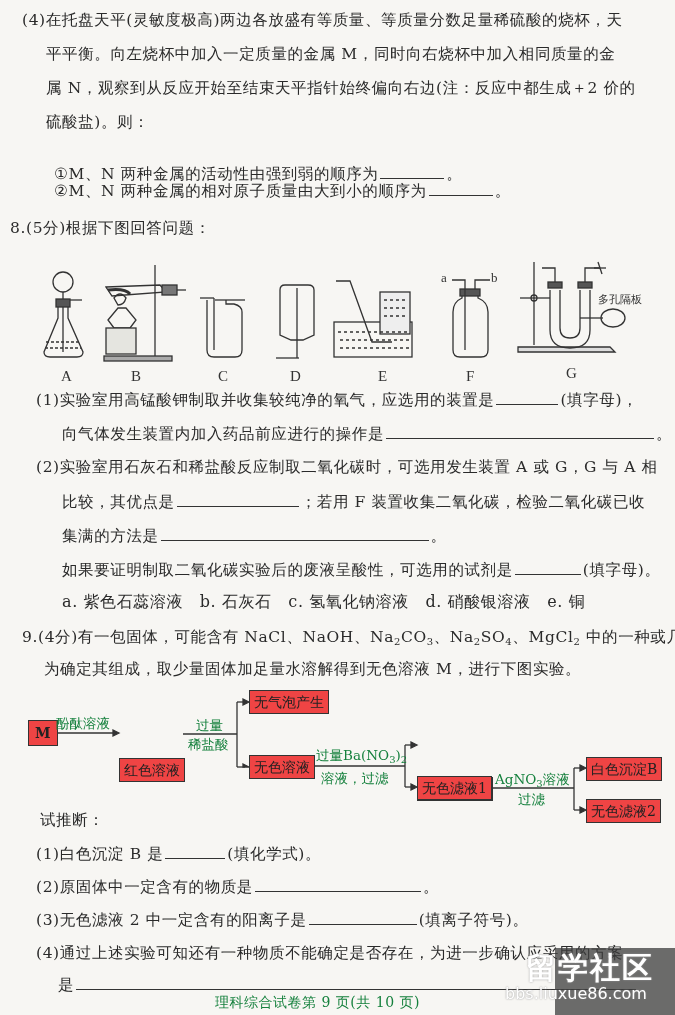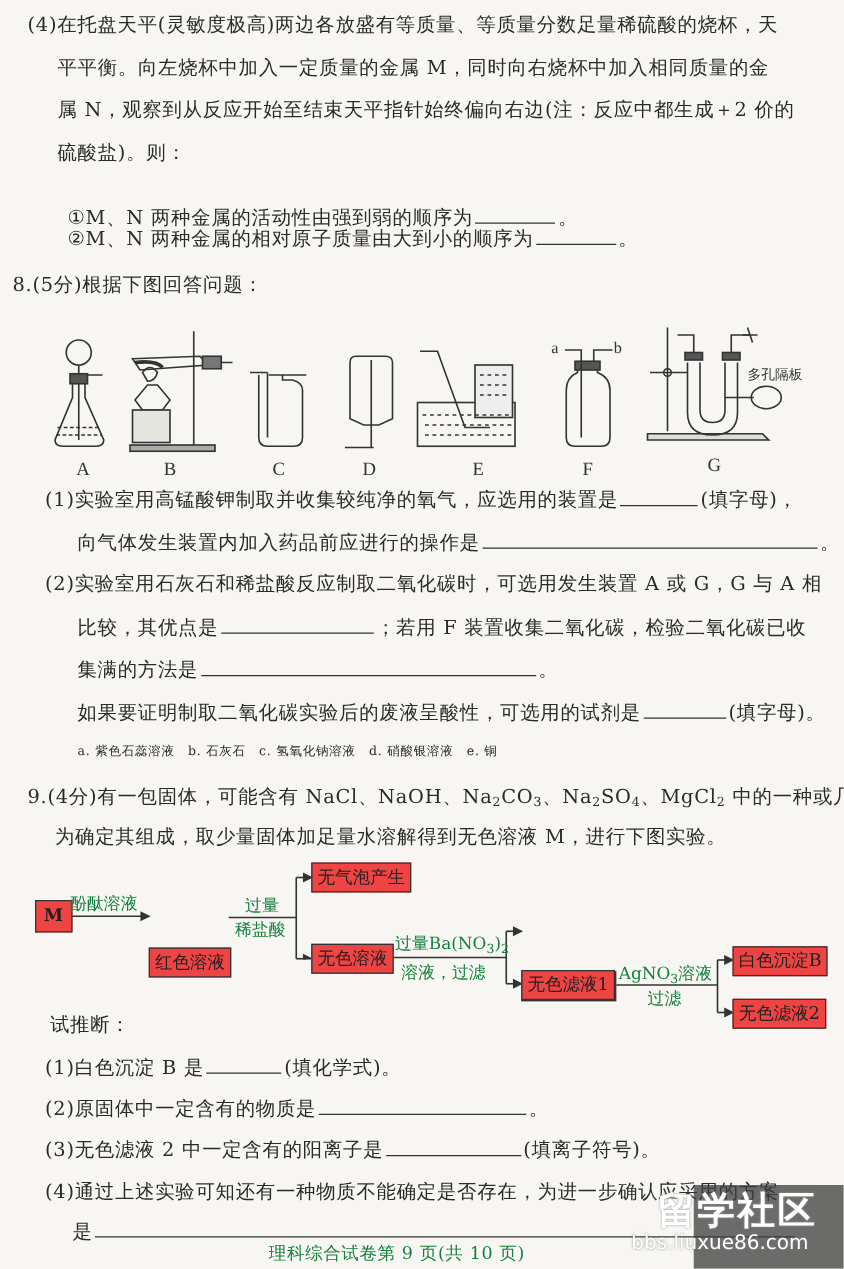--- a/index.html
+++ b/index.html
@@ -160,21 +160,21 @@
 <div class="line" style="top:457px;left:36px;">(2)实验室用石灰石和稀盐酸反应制取二氧化碳时，可选用发生装置 A 或 G，G 与 A 相</div>
 <div class="line" style="top:492px;left:62px;">
   <span>比较，其优点是</span><span class="blank" style="width:122px;"></span><span>；若用 F 装置收集二氧化碳，检验二氧化碳已收</span>
 </div>
 <div class="line" style="top:526px;left:62px;">
   <span>集满的方法是</span><span class="blank" style="width:268px;"></span><span>。</span>
 </div>
 <div class="line" style="top:560px;left:62px;">
   <span>如果要证明制取二氧化碳实验后的废液呈酸性，可选用的试剂是</span><span class="blank" style="width:66px;"></span><span>(填字母)。</span>
 </div>
-<div class="line" style="top:592px;left:62px;font-size:10px;">a. 紫色石蕊溶液　b. 石灰石　c. 氢氧化钠溶液　d. 硝酸银溶液　e. 铜</div>
+<div class="line" style="top:592px;left:62px;font-size:16px;">a. 紫色石蕊溶液　b. 石灰石　c. 氢氧化钠溶液　d. 硝酸银溶液　e. 铜</div>
 
 <div class="line" style="top:627px;left:22px;">
   <span>9.(4分)有一包固体，可能含有 NaCl、NaOH、Na</span><span class="sub">2</span><span>CO</span><span class="sub">3</span><span>、Na</span><span class="sub">2</span><span>SO</span><span class="sub">4</span><span>、MgCl</span><span class="sub">2</span><span> 中的一种或几种，</span>
 </div>
 <div class="line" style="top:659px;left:44px;">为确定其组成，取少量固体加足量水溶解得到无色溶液 M，进行下图实验。</div>
 
 <svg width="675" height="1015" viewBox="0 0 675 1015">
   <g stroke="#333" stroke-width="1.3" fill="#333">
     <line x1="54" y1="733" x2="115" y2="733"></line>
     <polygon points="119,733 113,730 113,736"></polygon>

